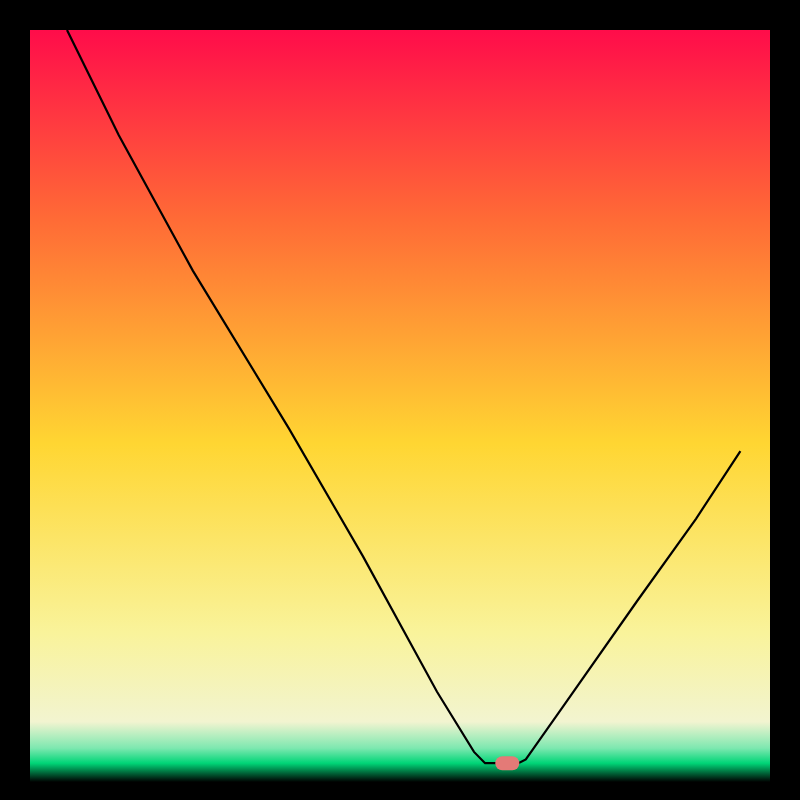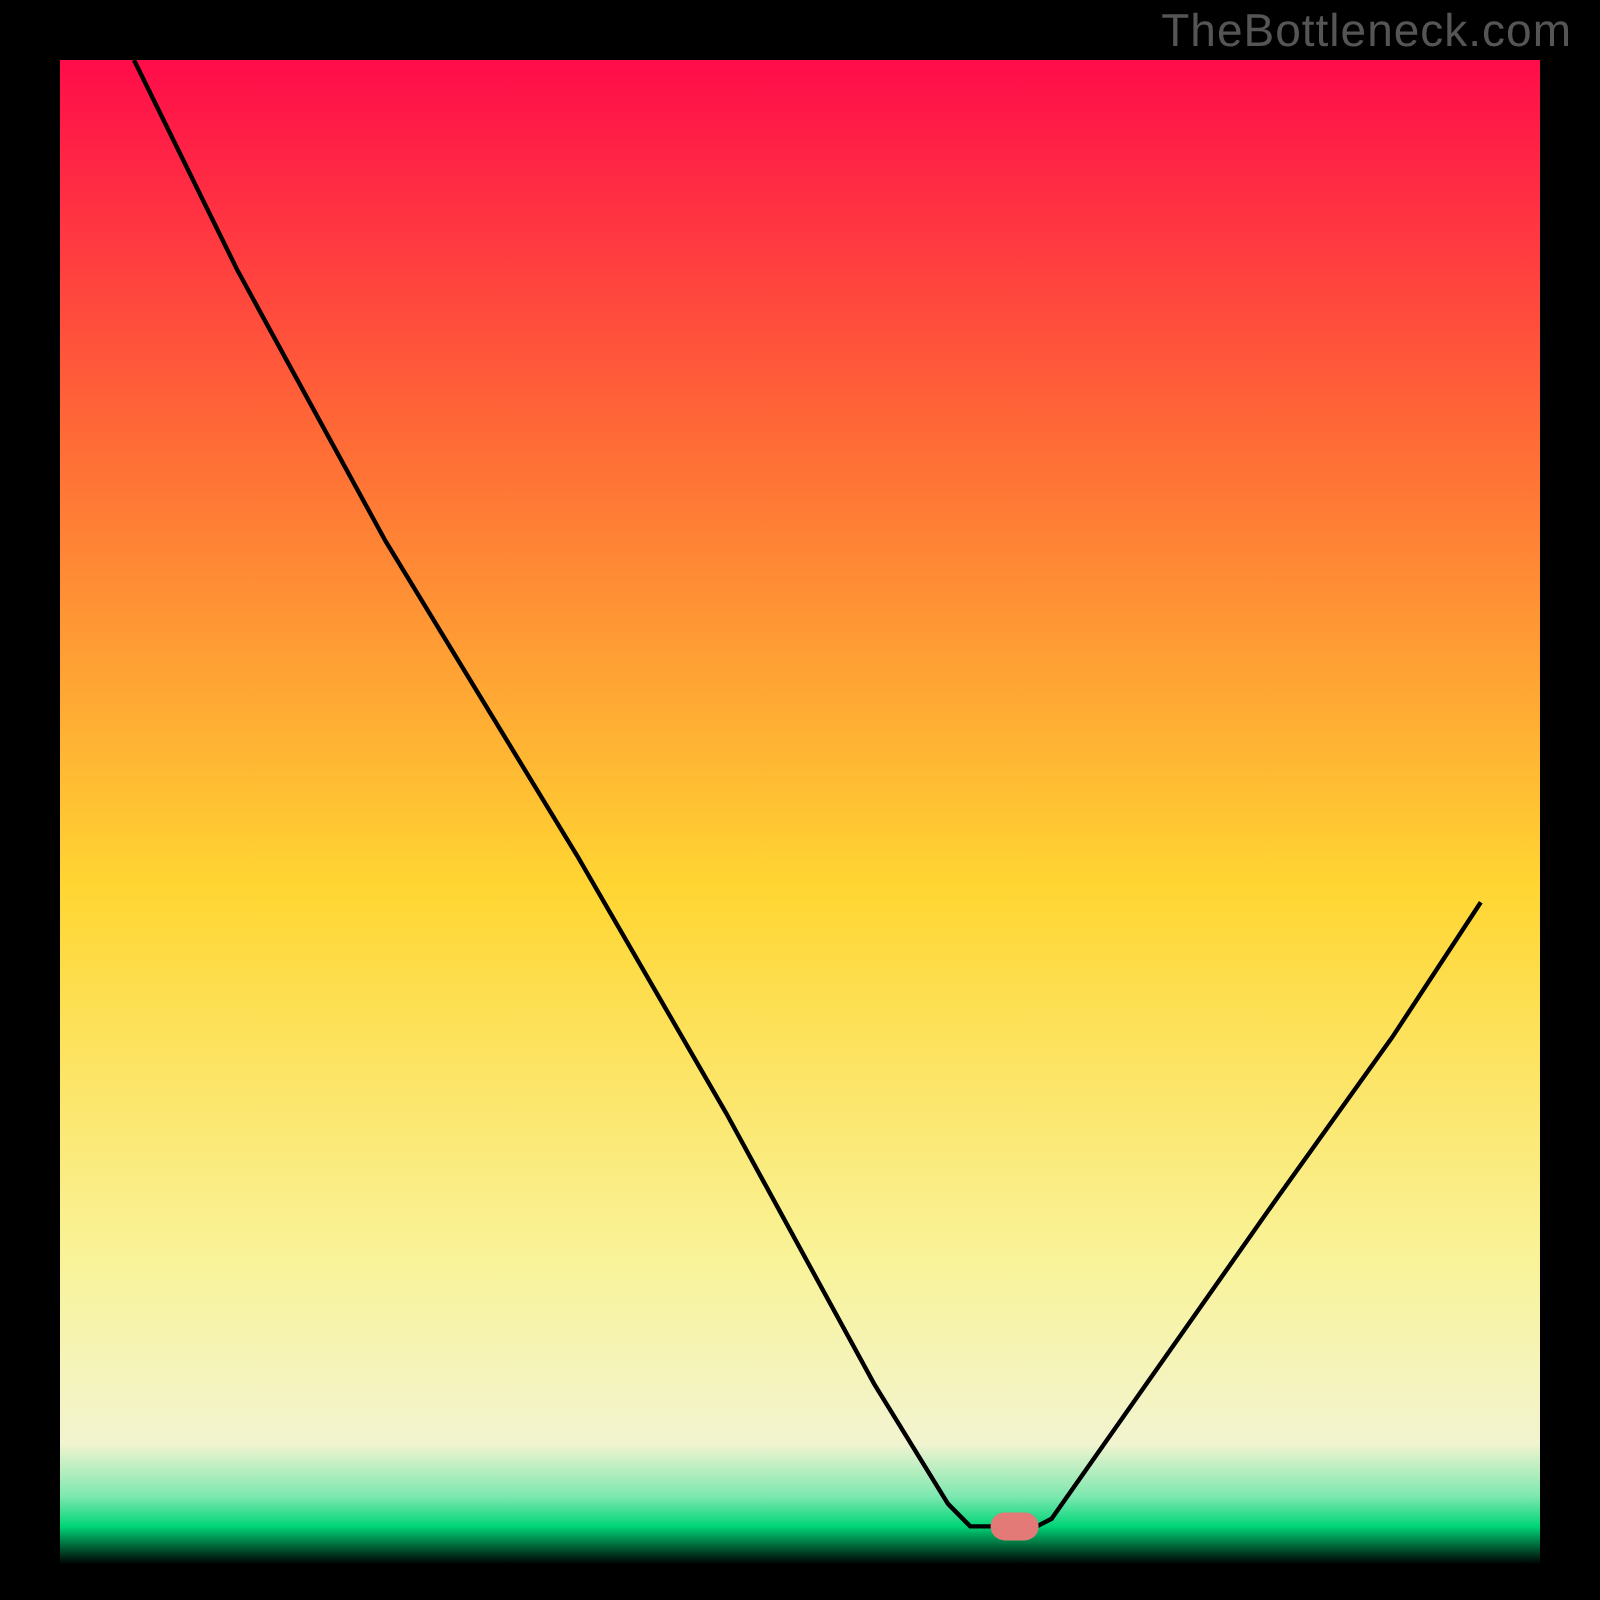--- a/index.html
+++ b/index.html
@@ -32,21 +32,20 @@
     position: absolute;
     top: 0;
     left: 0;
   }
 </style>
 </head>
 <body>
 
 <div class="frame">
 
-  <div class="watermark">TheBottleneck.com</div>
 
   <svg id="chart-svg" width="800" height="800">
     <defs>
       <linearGradient id="bg-grad" x1="0" y1="0" x2="0" y2="1">
           <stop offset="0%" stop-color="#ff0c4a"></stop>
           <stop offset="25%" stop-color="#ff6a36"></stop>
           <stop offset="55.00000000000001%" stop-color="#ffd632"></stop>
           <stop offset="80%" stop-color="#f9f39a"></stop>
           <stop offset="92%" stop-color="#f2f4d0"></stop>
           <stop offset="95.5%" stop-color="#7de8b0"></stop>

